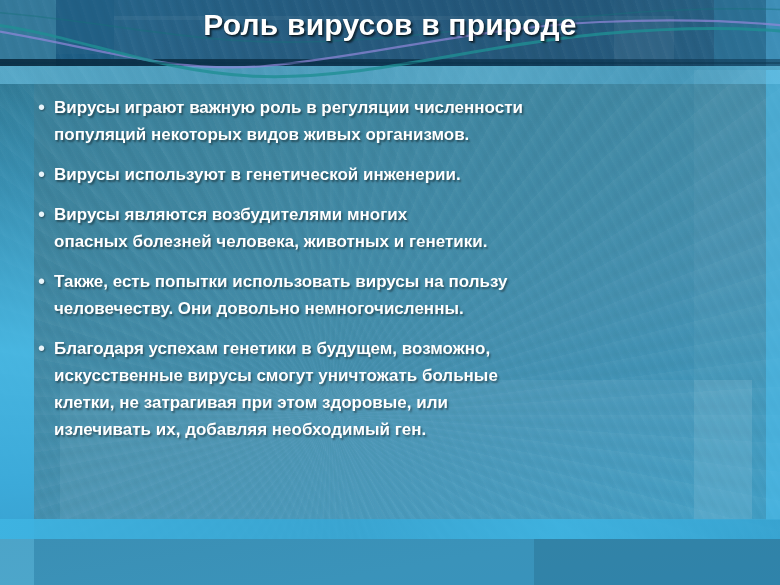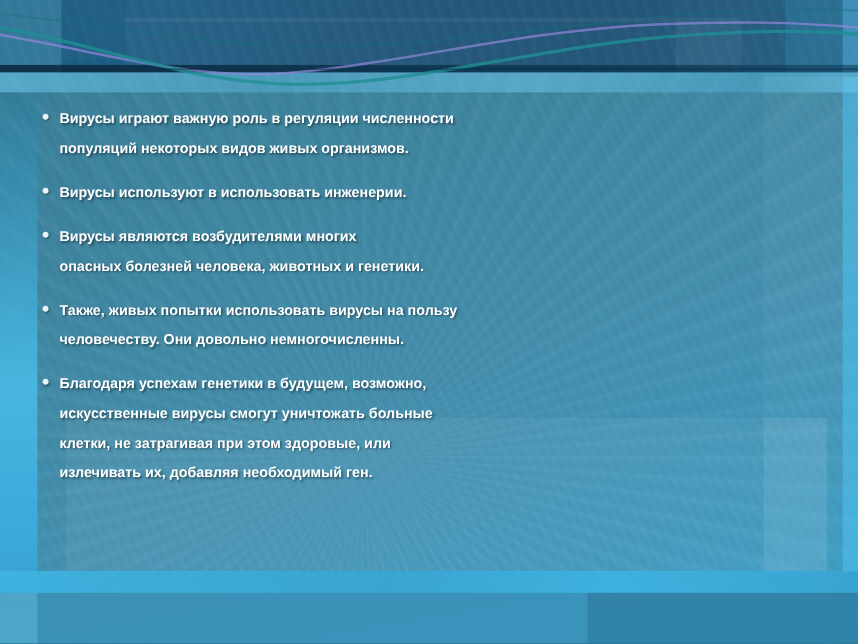--- a/index.html
+++ b/index.html
@@ -238,21 +238,21 @@
     font-size: 20px;
     line-height: 27px;
     text-align: left;
     padding-left: 8px;
     box-sizing: border-box;
     text-shadow: 1px 1px 2px rgba(0,0,0,0.40);
   }
   .bullet-text {
     flex: 1 1 auto;
     color: #ffffff;
-    font-size: 13px;
+    font-size: 17px;
     font-weight: bold;
     line-height: 27px;
     text-shadow: 1.5px 1.5px 2px rgba(0,0,0,0.42);
     white-space: pre-line;
   }
 </style>
 </head>
 <body>
 
 <div class="slide">
@@ -288,43 +288,44 @@
 
   <div class="sub-strip"></div>
 
   <svg class="waves" viewBox="0 0 780 95" preserveAspectRatio="none">
     <path d="M -10 30 C 90 46, 170 74, 265 66 C 370 57, 470 28, 600 22 C 690 18, 750 22, 790 26" fill="none" stroke="#8f86d8" stroke-opacity="0.72" stroke-width="2.2"></path>
     <path d="M -10 24 C 80 36, 150 70, 250 76 C 360 82, 470 46, 600 34 C 690 26, 750 28, 790 32" fill="none" stroke="#1f8f93" stroke-opacity="0.80" stroke-width="3"></path>
     <path d="M -10 12 C 100 20, 190 44, 300 42 C 430 40, 540 16, 680 10 C 730 8, 770 9, 790 10" fill="none" stroke="#17707a" stroke-opacity="0.45" stroke-width="1.6"></path>
     <path d="M 0 63 C 120 63, 300 63, 500 63 C 640 63, 720 63, 780 63" fill="none" stroke="#0b3248" stroke-opacity="0.55" stroke-width="1.4"></path>
   </svg>
 
+  <div class="title">Роль вирусов в природе</div>
 
   <div class="body">
 
     <div class="bullet-row">
       <div class="bullet-dot">•</div>
       <div class="bullet-text">Вирусы играют важную роль в регуляции численности
 популяций некоторых видов живых организмов.</div>
     </div>
 
     <div class="bullet-row">
       <div class="bullet-dot">•</div>
-      <div class="bullet-text">Вирусы используют в использовать инженерии.</div>
+      <div class="bullet-text">Вирусы используют в генетической инженерии.</div>
     </div>
 
     <div class="bullet-row">
       <div class="bullet-dot">•</div>
       <div class="bullet-text">Вирусы являются возбудителями многих
 опасных болезней человека, животных и генетики.</div>
     </div>
 
     <div class="bullet-row">
       <div class="bullet-dot">•</div>
-      <div class="bullet-text">Также, живых попытки использовать вирусы на пользу
+      <div class="bullet-text">Также, есть попытки использовать вирусы на пользу
 человечеству. Они довольно немногочисленны.</div>
     </div>
 
     <div class="bullet-row">
       <div class="bullet-dot">•</div>
       <div class="bullet-text">Благодаря успехам генетики в будущем, возможно,
 искусственные вирусы смогут уничтожать больные
 клетки, не затрагивая при этом здоровые, или
 излечивать их, добавляя необходимый ген.</div>
     </div>

